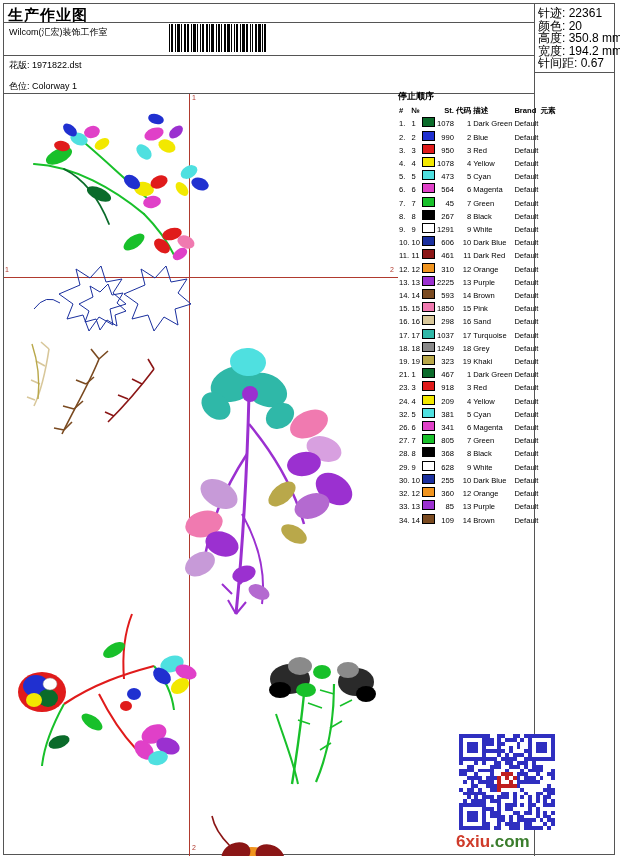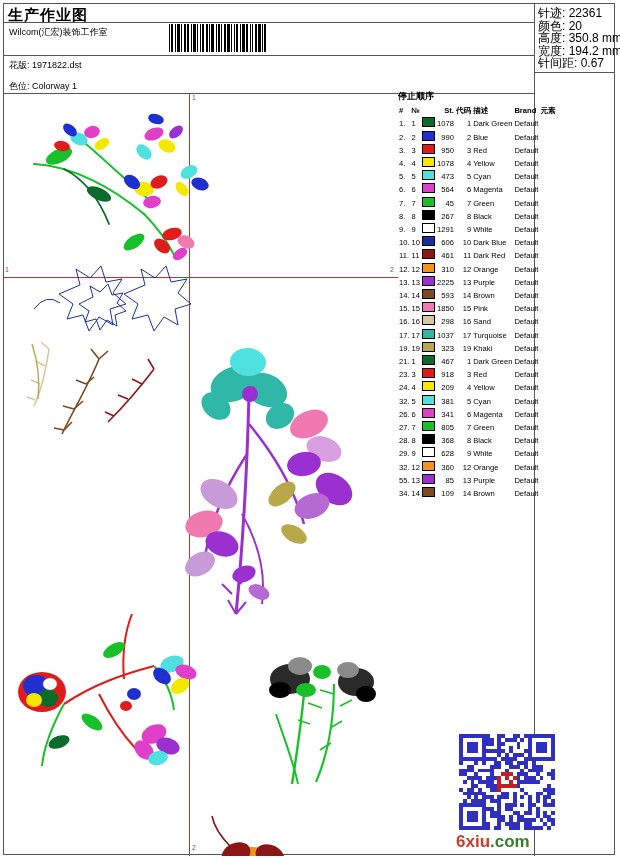--- a/index.html
+++ b/index.html
@@ -374,20 +374,29 @@
           <tr>
             <td class="c-idx">17.</td>
             <td class="c-no">17</td>
             <td class="c-sw"><span class="sw" style="background: rgb(47, 184, 168);"></span></td>
             <td class="c-st">1037</td>
             <td class="c-code">17</td>
             <td class="c-desc">Turquoise</td>
             <td class="c-brand">Default</td>
           </tr>
           <tr>
+            <td class="c-idx">18.</td>
+            <td class="c-no">18</td>
+            <td class="c-sw"><span class="sw" style="background: rgb(138, 138, 138);"></span></td>
+            <td class="c-st">1249</td>
+            <td class="c-code">18</td>
+            <td class="c-desc">Grey</td>
+            <td class="c-brand">Default</td>
+          </tr>
+          <tr>
             <td class="c-idx">19.</td>
             <td class="c-no">19</td>
             <td class="c-sw"><span class="sw" style="background: rgb(185, 168, 74);"></span></td>
             <td class="c-st">323</td>
             <td class="c-code">19</td>
             <td class="c-desc">Khaki</td>
             <td class="c-brand">Default</td>
           </tr>
           <tr>
             <td class="c-idx">21.</td>
@@ -455,30 +464,39 @@
           <tr>
             <td class="c-idx">29.</td>
             <td class="c-no">9</td>
             <td class="c-sw"><span class="sw" style="background: rgb(255, 255, 255);"></span></td>
             <td class="c-st">628</td>
             <td class="c-code">9</td>
             <td class="c-desc">White</td>
             <td class="c-brand">Default</td>
           </tr>
           <tr>
+            <td class="c-idx">30.</td>
+            <td class="c-no">10</td>
+            <td class="c-sw"><span class="sw" style="background: rgb(26, 47, 158);"></span></td>
+            <td class="c-st">255</td>
+            <td class="c-code">10</td>
+            <td class="c-desc">Dark Blue</td>
+            <td class="c-brand">Default</td>
+          </tr>
+          <tr>
             <td class="c-idx">32.</td>
             <td class="c-no">12</td>
             <td class="c-sw"><span class="sw" style="background: rgb(240, 148, 30);"></span></td>
             <td class="c-st">360</td>
             <td class="c-code">12</td>
             <td class="c-desc">Orange</td>
             <td class="c-brand">Default</td>
           </tr>
           <tr>
-            <td class="c-idx">55.</td>
+            <td class="c-idx">33.</td>
             <td class="c-no">13</td>
             <td class="c-sw"><span class="sw" style="background: rgb(155, 48, 208);"></span></td>
             <td class="c-st">85</td>
             <td class="c-code">13</td>
             <td class="c-desc">Purple</td>
             <td class="c-brand">Default</td>
           </tr>
           <tr>
             <td class="c-idx">34.</td>
             <td class="c-no">14</td>

